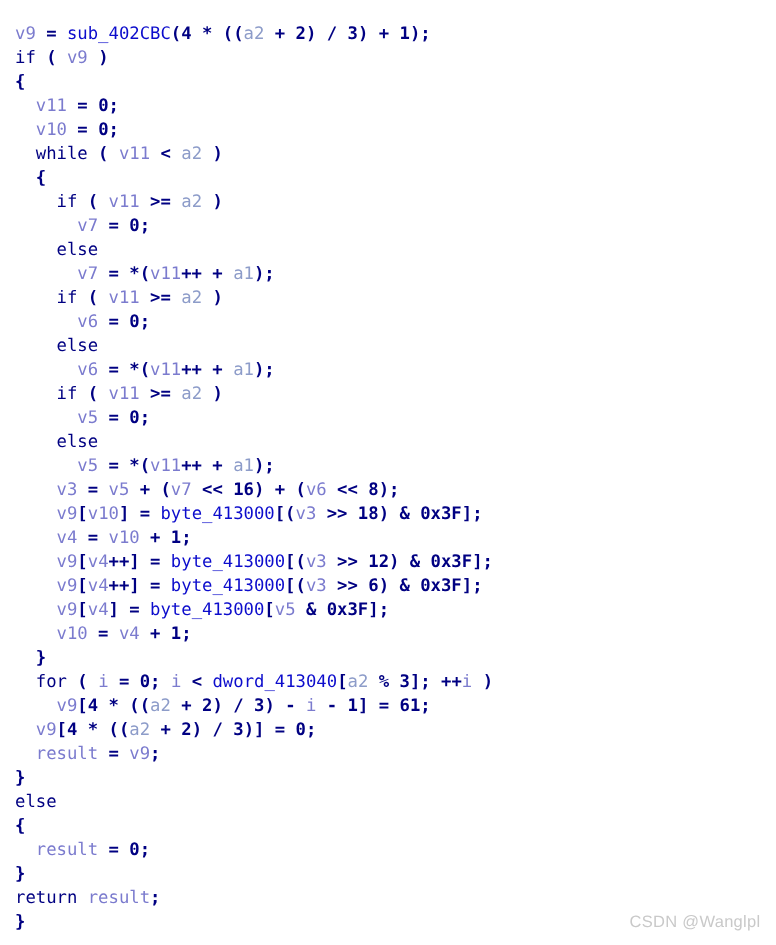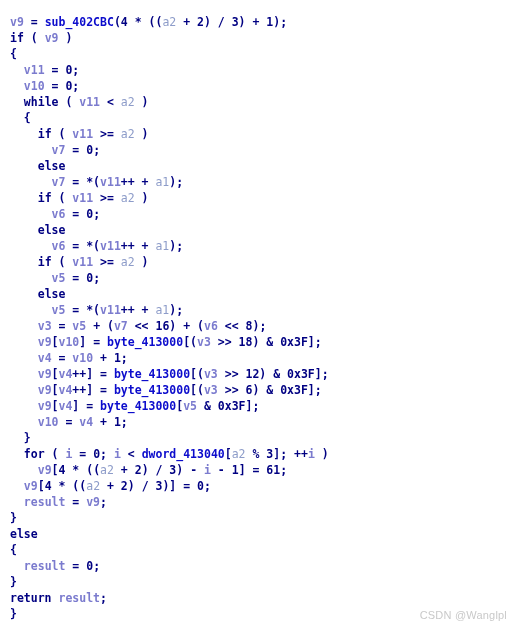--- a/index.html
+++ b/index.html
@@ -20,25 +20,25 @@
     left: 10px;
     top: 14px;
     font-size: 11.5px;
     line-height: 16px;
     white-space: pre;
     letter-spacing: 0px;
   }
   .ln { display: block; height: 16px; white-space: pre; }
 
   
-  .kw   { color: #000082; font-weight: bold; }   
+  .kw   { color: #000082; font-weight: normal; }   
   .punc { color: #000082; font-weight: bold; }
   .num  { color: #000082; font-weight: bold; }
-  .lv   { color: #7b7bce; font-weight: bold; }   
-  .fn   { color: #0c0ccc; font-weight: bold; }   
+  .lv   { color: #7b7bce; font-weight: normal; }   
+  .fn   { color: #0c0ccc; font-weight: normal; }   
   .arg  { color: #8d9cc9; font-weight: normal; }   
 
   #watermark {
     position: absolute;
     right: 10px;
     bottom: 9px;
     font-family: "Liberation Sans", sans-serif;
     font-size: 11px;
     color: #c9c9c9;
     letter-spacing: 0.2px;

